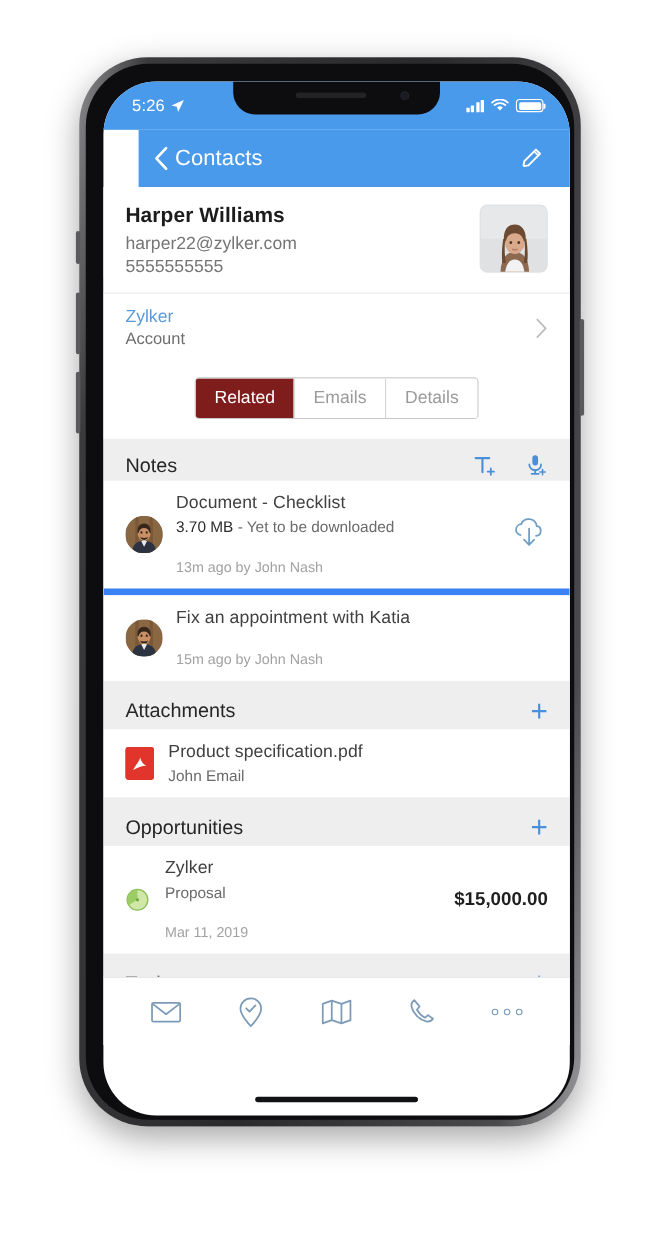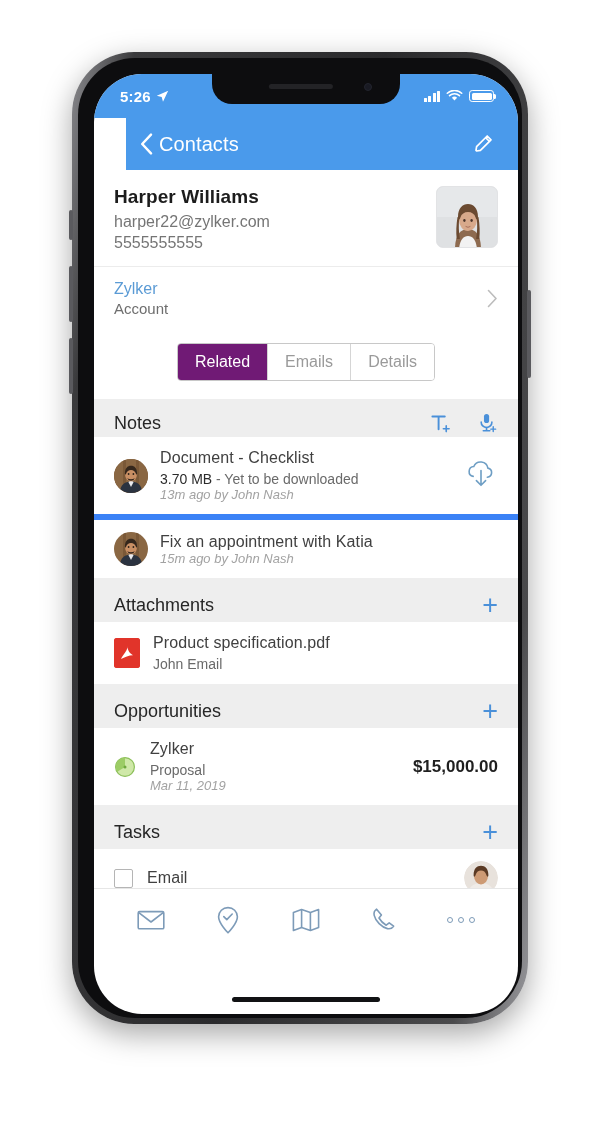--- a/index.html
+++ b/index.html
@@ -62,21 +62,21 @@
   }
 
   
   #status-bar {
     position: relative; height: 44px;
     background: #4a9aeb;
     display: flex; align-items: center; justify-content: space-between;
     padding: 0 24px 0 26px;
     color: #ffffff;
   }
-  #status-left { display: flex; align-items: center; gap: 5px; font-size: 15px; font-weight: 700; letter-spacing: .2px; }
+  #status-left { display: flex; align-items: center; gap: 5px; font-size: 15px; font-weight: 400; letter-spacing: .2px; }
   #status-right { display: flex; align-items: center; gap: 6px; }
   .loc-arrow { display:block; }
   .sig-bars { display: flex; align-items: flex-end; gap: 1.5px; height: 11px; }
   .sig-bars i { display:block; width: 3px; background:#ffffff; border-radius: .5px; }
   .sig-bars i:nth-child(1){height:4px;} .sig-bars i:nth-child(2){height:6px;}
   .sig-bars i:nth-child(3){height:8.5px;} .sig-bars i:nth-child(4){height:11px;}
   .batt { width: 25px; height: 12px; border: 1.3px solid #ffffff; border-radius: 3.2px; padding: 1.5px; position: relative; }
   .batt::after { content:''; position:absolute; right:-3.4px; top:3.2px; width:2px; height:4.6px; background:#ffffff; border-radius:0 1.5px 1.5px 0; }
   .batt i { display:block; width:100%; height:100%; background:#ffffff; border-radius:1.6px; }
 
@@ -118,40 +118,40 @@
   .chev-right { color:#b9b9b9; }
 
   
   #segmented-wrap { background:#fff; padding: 12px 0 18px 0; display:flex; justify-content:center; }
   #segmented {
     display:flex; border: 1px solid #c8c8c8; border-radius: 4px; overflow:hidden;
   }
   .seg { padding: 9px 17px; font-size: 16px; color:#9a9a9a; background:#fff; cursor:pointer;
          border-left: 1px solid #d5d5d5; }
   .seg:first-child { border-left: none; }
-  .seg.active { background:#701a75; color:#ffffff; }
+  .seg.active { background:#7f1d1d; color:#ffffff; }
 
   
   .section-head {
     background:#eeeeee; padding: 14px 20px 3px 20px;
     display:flex; align-items:center; justify-content:space-between;
   }
   .section-title { font-size: 18px; color:#262626; }
   .section-actions { display:flex; align-items:center; gap: 26px; }
   .plus-btn { color:#4a90d9; font-size: 27px; line-height: 1; font-weight: 300; cursor:pointer; }
 
   
   .list-row { background:#fff; display:flex; align-items:center; padding: 12px 20px; }
   .row-divider { border-top: 6px solid #3b82f6; }
   .row-avatar { width: 34px; height: 34px; border-radius:50%; overflow:hidden; flex:none; margin-right: 12px; }
   .row-main { flex:1; min-width:0; }
   .row-title { font-size: 16px; color:#404040; letter-spacing:.1px; }
   .row-sub { font-size: 14px; color:#6a6a6a; margin-top: 4px; }
   .row-sub b { font-weight: normal; color:#2b2b2b; }
-  .row-meta { font-size: 13px; color:#a2a2a2; margin-top: 0; font-style: italic; }
+  .row-meta { font-size: 13px; color:#a2a2a2; margin-top: 21px; }
   .row-right { flex:none; margin-left: 10px; }
 
   .pdf-icon {
     width: 26px; height: 30px; border-radius: 3px; background:#e1342a; flex:none;
     margin-right: 13px; display:flex; align-items:center; justify-content:center;
     color:#fff; font-size: 17px; font-weight: bold; font-family:"Liberation Serif", serif;
   }
 
   .stage-dot { width: 22px; height: 22px; flex:none; margin-right: 14px; }
 

